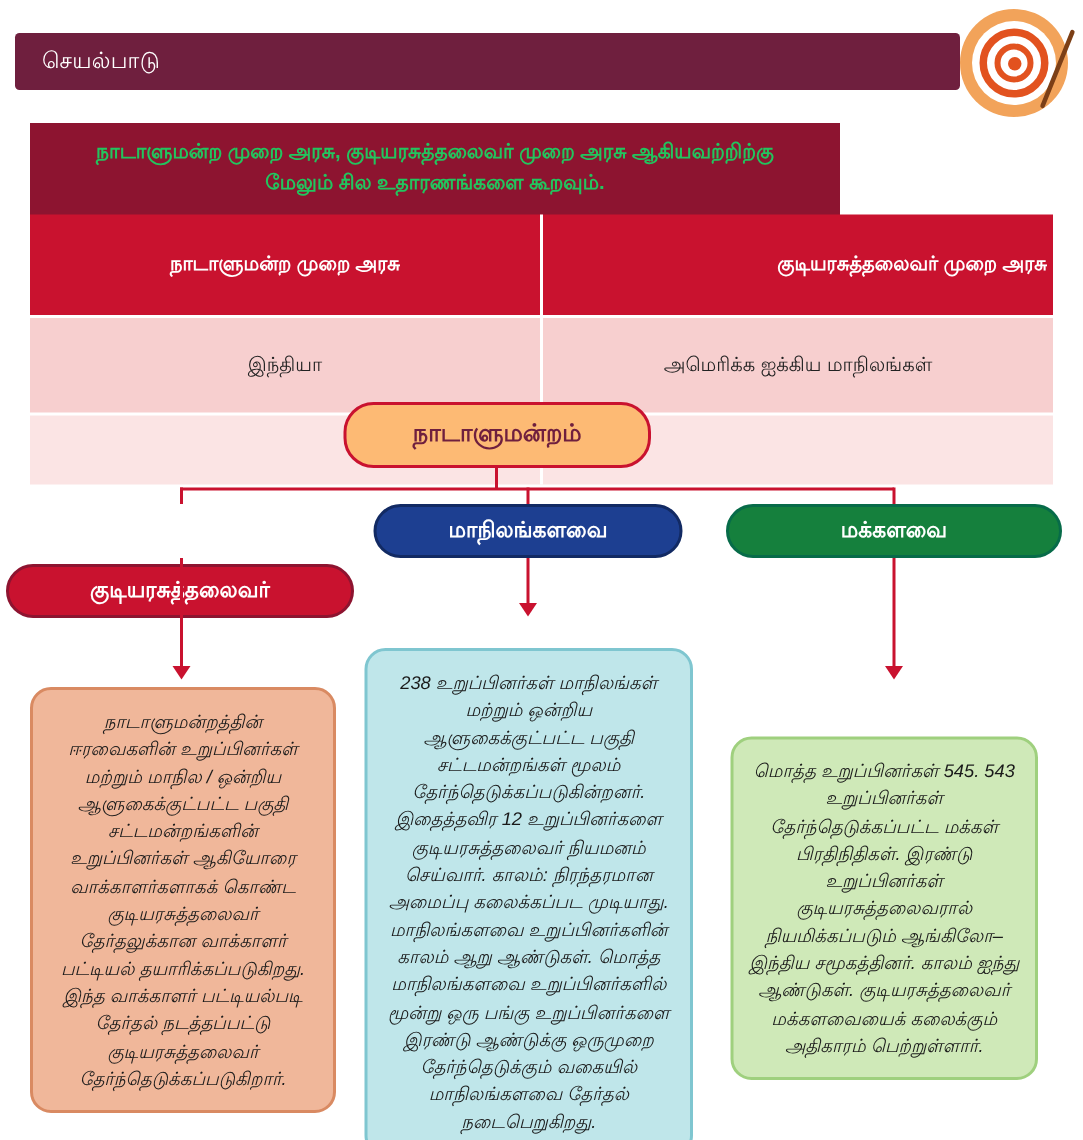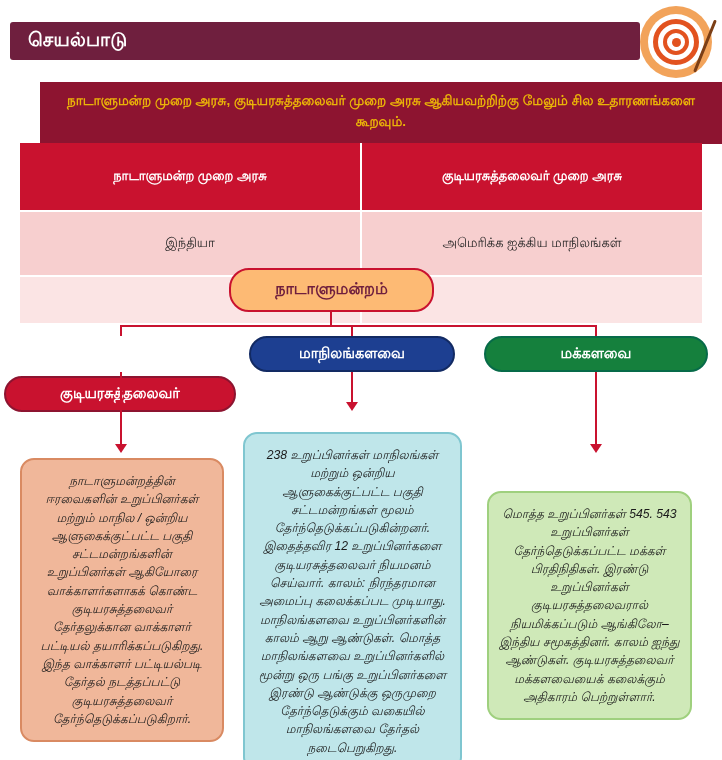--- a/index.html
+++ b/index.html
@@ -20,22 +20,22 @@
     position: absolute;
     left: 10px; top: 22px;
     width: 630px; height: 38px;
     background: #6f1f3e;
     border-radius: 3px;
     display: flex;
     align-items: center;
   }
   .activity-label {
     color: #ffffff;
-    font-size: 19px;
-    font-weight: bold;
+    font-size: 15px;
+    font-weight: normal;
     padding-left: 18px;
     letter-spacing: 0.2px;
   }
 
   
   .target-icon {
     position: absolute;
     right: 10px; top: 6px;
     width: 72px; height: 72px;
     border-radius: 50%;
@@ -70,49 +70,48 @@
     background: #7c3f16;
     transform: rotate(22deg);
     transform-origin: bottom center;
     border-radius: 2px;
   }
 
   
   .prompt {
     position: absolute;
     left: 20px; top: 82px;
-    width: 682px;
+    width: 540px;
     background: #8d1430;
-    color: #eab308;
+    color: #22c55e;
     text-align: center;
     font-size: 13.5px;
     font-weight: bold;
     line-height: 1.55;
     padding: 9px 26px 11px 26px;
-    margin-left: 20px;
   }
 
   
   .tbl {
     position: absolute;
     left: 20px; top: 143px;
     width: 682px;
     border-collapse: collapse;
     table-layout: fixed;
   }
   .tbl th {
     background: #c9122f;
     color: #ffffff;
     font-size: 13px;
     font-weight: bold;
     text-align: center;
     padding: 25px 4px;
     border-right: 2px solid #ffffff;
   }
-  .tbl th:last-child { border-right: none; }
+  .tbl th:last-child { border-right: none; text-align: right; }
   .tbl td {
     background: #f7cfcf;
     color: #222222;
     font-size: 13px;
     text-align: center;
     padding: 23px 4px;
     height: 28px;
     border-right: 2px solid #ffffff;
     border-top: 2px solid #ffffff;
   }

